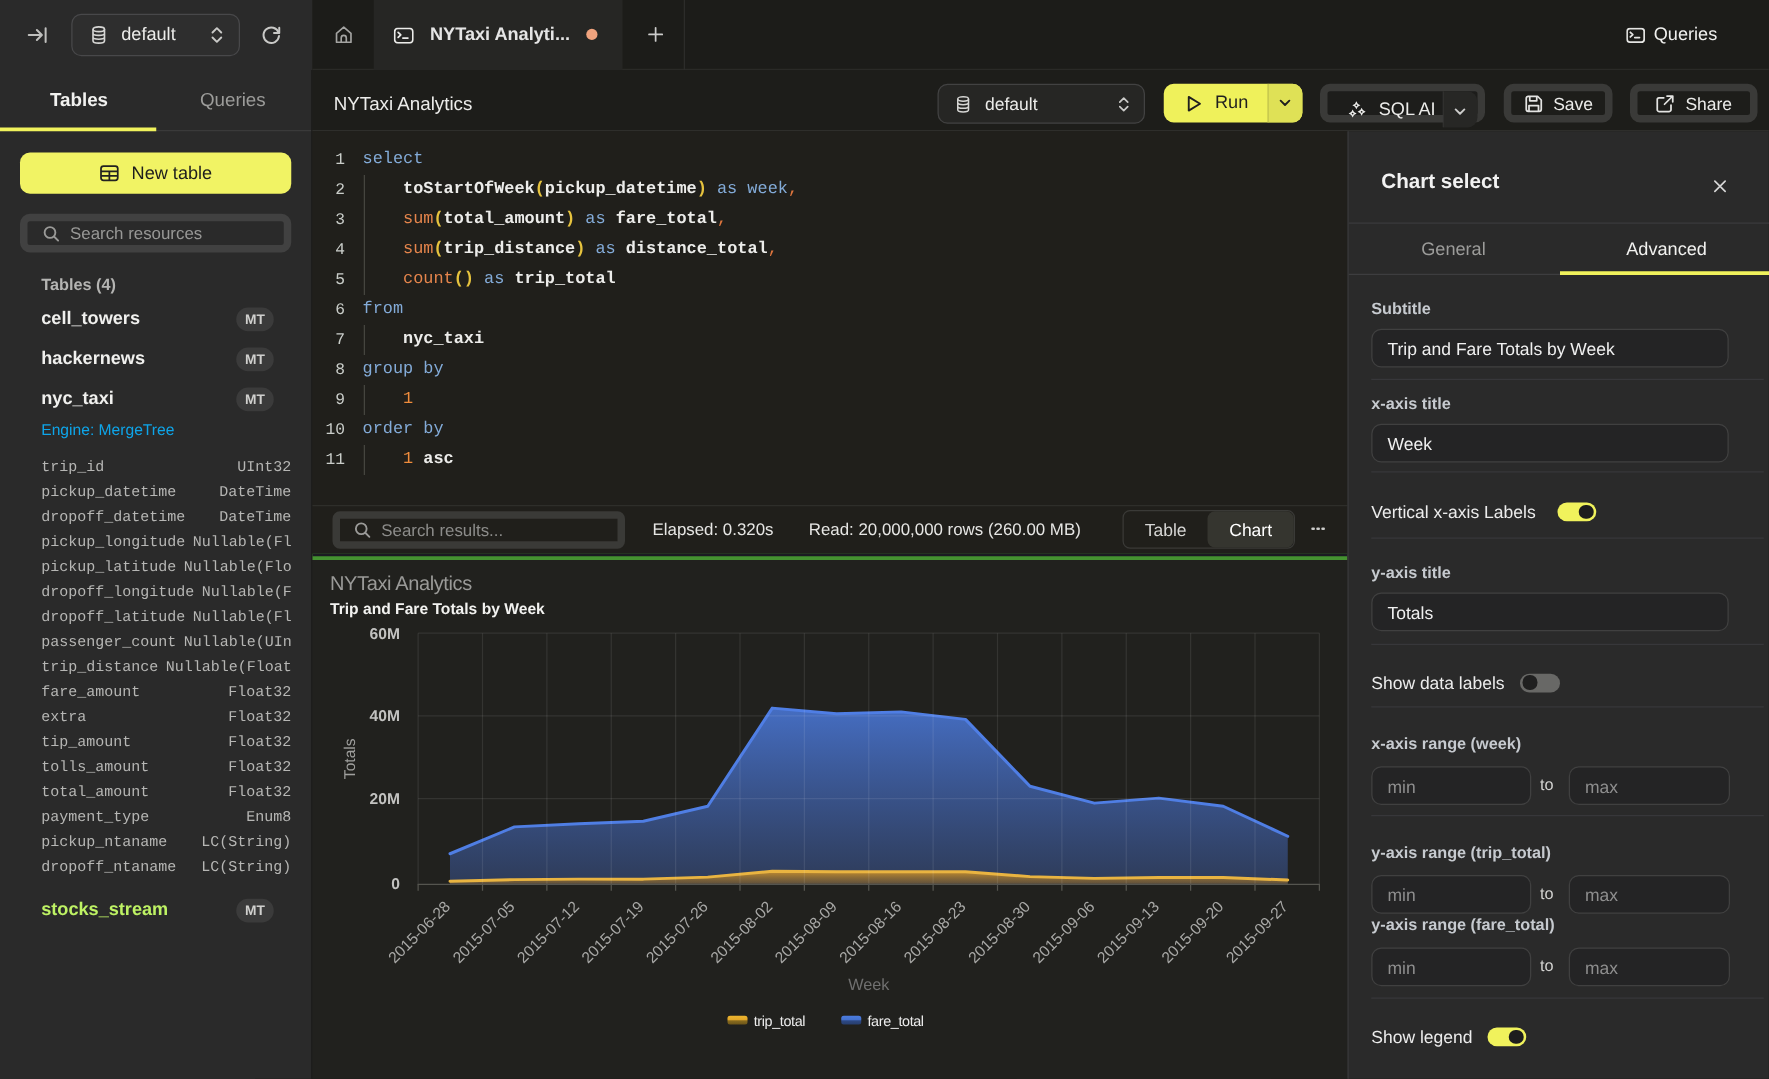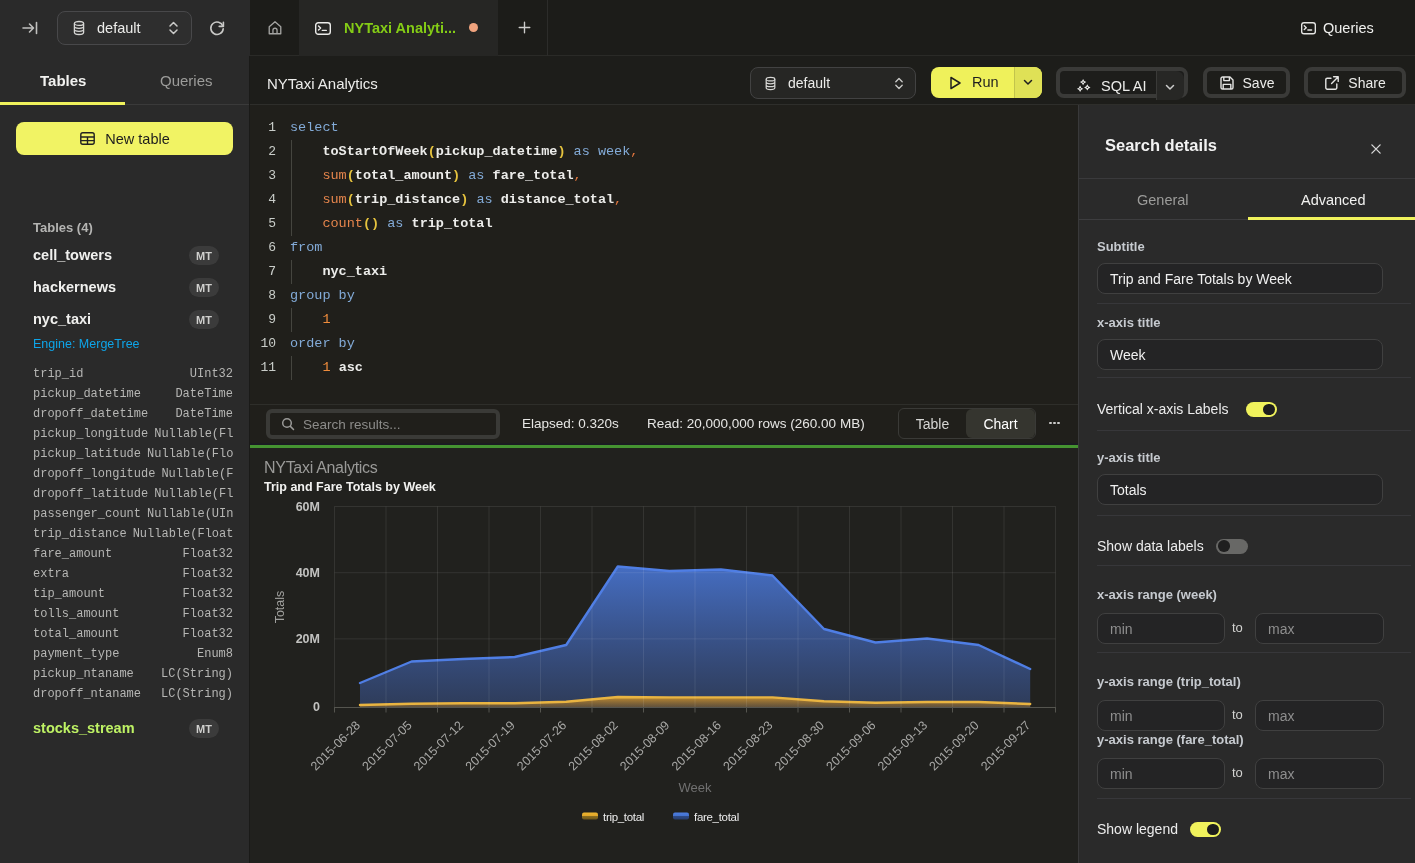--- a/index.html
+++ b/index.html
@@ -7,21 +7,21 @@
 .abs { position:absolute; }
 svg { display:block; }
 
 #topleft { left:0; top:0; width:250px; height:56px; background:#2a2a2a; }
 #tabbar { left:250px; top:0; width:1165px; height:56px; background:#1c1c19; border-bottom:1px solid #2a2a27; }
 #tab1 { left:49px; top:0; width:199px; height:56px; background:#262624; display:flex; align-items:center; }
 .seldd { border:1px solid #48484a; border-radius:8px; background:#2e2e2e; display:flex; align-items:center; color:#ececea; font-weight:500; }
 
 #sidebar { left:0; top:56px; width:250px; height:807px; background:#2a2a2a; }
 #sbtabs { left:0; top:0; width:250px; height:49px; border-bottom:1px solid #3a3a3a; }
-.btn { border:4px solid #14b8a6; border-radius:8px; display:flex; align-items:center; justify-content:center; color:#ececea; font-size:14px; font-weight:500; }
+.btn { border:6px solid #14b8a6; border-radius:8px; display:flex; align-items:center; justify-content:center; color:#ececea; font-size:14px; font-weight:500; }
 
 #toolbar { left:250px; top:56px; width:1165px; height:49px; background:#1d1d1a; border-bottom:1px solid #2e2e2b; }
 #editor { left:250px; top:105px; width:828px; height:299px; background:#201f1b; }
 .cl { position:absolute; left:0; width:828px; height:24px; line-height:24px; font-family:"Liberation Mono", monospace; font-size:13.5px; white-space:pre; }
 .gut { position:absolute; width:26px; text-align:right; font-family:"Liberation Mono", monospace; font-size:13px; color:#c9cdc9; line-height:24px; }
 .kw { color:#83abd8; }
 .fn { color:#e5854c; }
 .pr { color:#e6c33e; font-weight:bold; }
 .id { color:#ececea; font-weight:bold; }
 .nm { color:#ef8c3c; }
@@ -67,21 +67,21 @@
 
 <div class="abs" id="tabbar">
   <svg class="abs" style="left:17px;top:20px" width="16" height="16" viewBox="0 0 18 18" fill="none" stroke="#a4a4a2" stroke-width="1.5" stroke-linejoin="round">
       <path d="M2.5 7.5 L9 2 L15.5 7.5 V15.5 H2.5 Z M6.7 15.5 V11.6 C6.7 10.3 7.7 9.3 9 9.3 C10.3 9.3 11.3 10.3 11.3 11.6 V15.5"></path>
     </svg>
   <div class="abs" id="tab1">
     <svg style="margin-left:16px" width="16" height="13" viewBox="0 0 16 13" fill="none" stroke="#ececea" stroke-width="1.4" stroke-linejoin="round">
         <rect x="0.7" y="0.7" width="14.6" height="11.6" rx="2.6"></rect>
         <path d="M3.5 3.9 L5.6 5.9 L3.5 7.9 M7.3 8.4 H11.3" stroke-linecap="round"></path>
       </svg>
-    <span style="margin-left:13px;font-size:14.5px;font-weight:bold;color:#84cc16;">NYTaxi Analyti...</span>
+    <span style="margin-left:13px;font-size:14.5px;font-weight:bold;color:#e5e5e5;">NYTaxi Analyti...</span>
     <span style="position:absolute;left:170px;top:23px;width:9px;height:9px;border-radius:50%;background:#f0a37e;"></span>
   </div>
   <svg class="abs" style="left:268px;top:21px" width="13" height="13" viewBox="0 0 16 16" fill="none" stroke="#cccccb" stroke-width="1.7" stroke-linecap="round">
       <path d="M8 1.5 V14.5 M1.5 8 H14.5"></path>
     </svg>
   <div class="abs" style="left:297px;top:0;width:1px;height:56px;background:#2c2c2a;"></div>
   <svg class="abs" style="left:1051px;top:22px" width="15" height="12.5" viewBox="0 0 16 13" fill="none" stroke="#e4e4e2" stroke-width="1.5" stroke-linejoin="round">
       <rect x="0.7" y="0.7" width="14.6" height="11.6" rx="2.4"></rect>
       <path d="M3.5 3.9 L5.6 5.9 L3.5 7.9 M7.3 8.4 H11.3" stroke-linecap="round"></path>
     </svg>
@@ -93,20 +93,27 @@
     <span class="abs" style="left:40px;top:16px;font-size:15px;color:#f2f2f0;font-weight:600;">Tables</span>
     <span class="abs" style="left:160px;top:16px;font-size:15px;color:#9c9c9a;">Queries</span>
     <div class="abs" style="left:0;top:45.5px;width:125px;height:3.5px;background:#f0f25c;"></div>
   </div>
   <div class="abs" style="left:16px;top:66px;width:217px;height:33px;background:#f1f364;border-radius:8px;display:flex;align-items:center;justify-content:center;">
     <svg width="17" height="17" viewBox="0 0 17 17" fill="none" stroke="#222220" stroke-width="1.4" stroke-linejoin="round">
         <rect x="1.8" y="2.8" width="13.4" height="11.4" rx="2"></rect>
         <path d="M1.8 7 H15.2 M1.8 10.6 H15.2 M8.5 7 V14.2"></path>
       </svg>
     <span style="margin-left:9px;font-size:14.5px;color:#1d1d1d;font-weight:500;">New table</span>
+  </div>
+  <div class="abs btn" style="left:16px;top:115px;width:217px;height:31px;border-color:#414141;background:#2a2a2a;justify-content:flex-start;">
+    <svg style="margin-left:12px" width="14" height="14" viewBox="0 0 14 14" fill="none" stroke="#9a9a98" stroke-width="1.5" stroke-linecap="round">
+        <circle cx="6" cy="6" r="4.3"></circle>
+        <path d="M9.4 9.4 L12.5 12.5"></path>
+      </svg>
+    <span style="margin-left:8px;font-size:13.5px;color:#989896;">Search resources</span>
   </div>
   <span class="abs" style="left:33px;top:164px;font-size:13px;color:#b4b4b2;font-weight:bold;">Tables (4)</span>
 
   <span class="abs" style="left:33px;top:191px;font-size:14.5px;color:#f0f0ee;font-weight:600;">cell_towers</span>
   <span class="abs" style="left:33px;top:223px;font-size:14.5px;color:#f0f0ee;font-weight:600;">hackernews</span>
   <span class="abs" style="left:33px;top:255px;font-size:14.5px;color:#f0f0ee;font-weight:600;">nyc_taxi</span>
   <span class="abs" style="left:33px;top:664px;font-size:14.5px;color:#bef264;font-weight:600;">stocks_stream</span>
   <span class="abs" style="left:33px;top:281px;font-size:12.5px;color:#0ea5e9;">Engine: MergeTree</span>
   <span class="abs mtbadge" style="top:190px;">MT</span>
   <span class="abs mtbadge" style="top:222px;">MT</span>
@@ -339,21 +346,21 @@
     <text x="445" y="344" fill="#707070" font-size="13" text-anchor="middle">Week</text>
     <rect x="332" y="364.5" width="16" height="7" rx="2" fill="url(#lgY)"></rect>
     <text x="353" y="372.5" fill="#ececec" font-size="11.5" letter-spacing="-0.3">trip_total</text>
     <rect x="423" y="364.5" width="16" height="7" rx="2" fill="url(#lgB)"></rect>
     <text x="444" y="372.5" fill="#ececec" font-size="11.5" letter-spacing="-0.3">fare_total</text>
   </svg>
 </div>
 
 <div class="abs" id="panel">
     <div class="abs" style="left:0;top:5px;width:336px;height:753px;">
-  <span class="abs" style="left:26px;top:26px;font-size:16.5px;color:#f2f2f2;font-weight:bold;">Search details</span>
+  <span class="abs" style="left:26px;top:26px;font-size:16.5px;color:#f2f2f2;font-weight:bold;">Chart select</span>
   <svg class="abs" style="left:291px;top:33px" width="12" height="12" viewBox="0 0 16 16" fill="none" stroke="#d6d6d6" stroke-width="1.8" stroke-linecap="round">
         <path d="M2.5 2.5 L13.5 13.5 M13.5 2.5 L2.5 13.5"></path>
       </svg>
   <div class="abs" style="left:0;top:68px;width:337px;height:1px;background:#3a3a3c;"></div>
   <span class="abs" style="left:58px;top:82px;font-size:14.5px;color:#9c9c9a;">General</span>
   <span class="abs" style="left:222px;top:82px;font-size:14.5px;color:#f2f2f0;font-weight:500;">Advanced</span>
   <div class="abs" style="left:0;top:108.5px;width:169px;height:1px;background:#3d3d3f;"></div>
   <div class="abs" style="left:169px;top:106.5px;width:168px;height:3px;background:#f0f25c;"></div>
   <span class="plbl" style="left:18px;top:129px;">Subtitle</span>
   <div class="pinput" style="left:18px;top:153px;width:286px;height:31px;">Trip and Fare Totals by Week</div>

